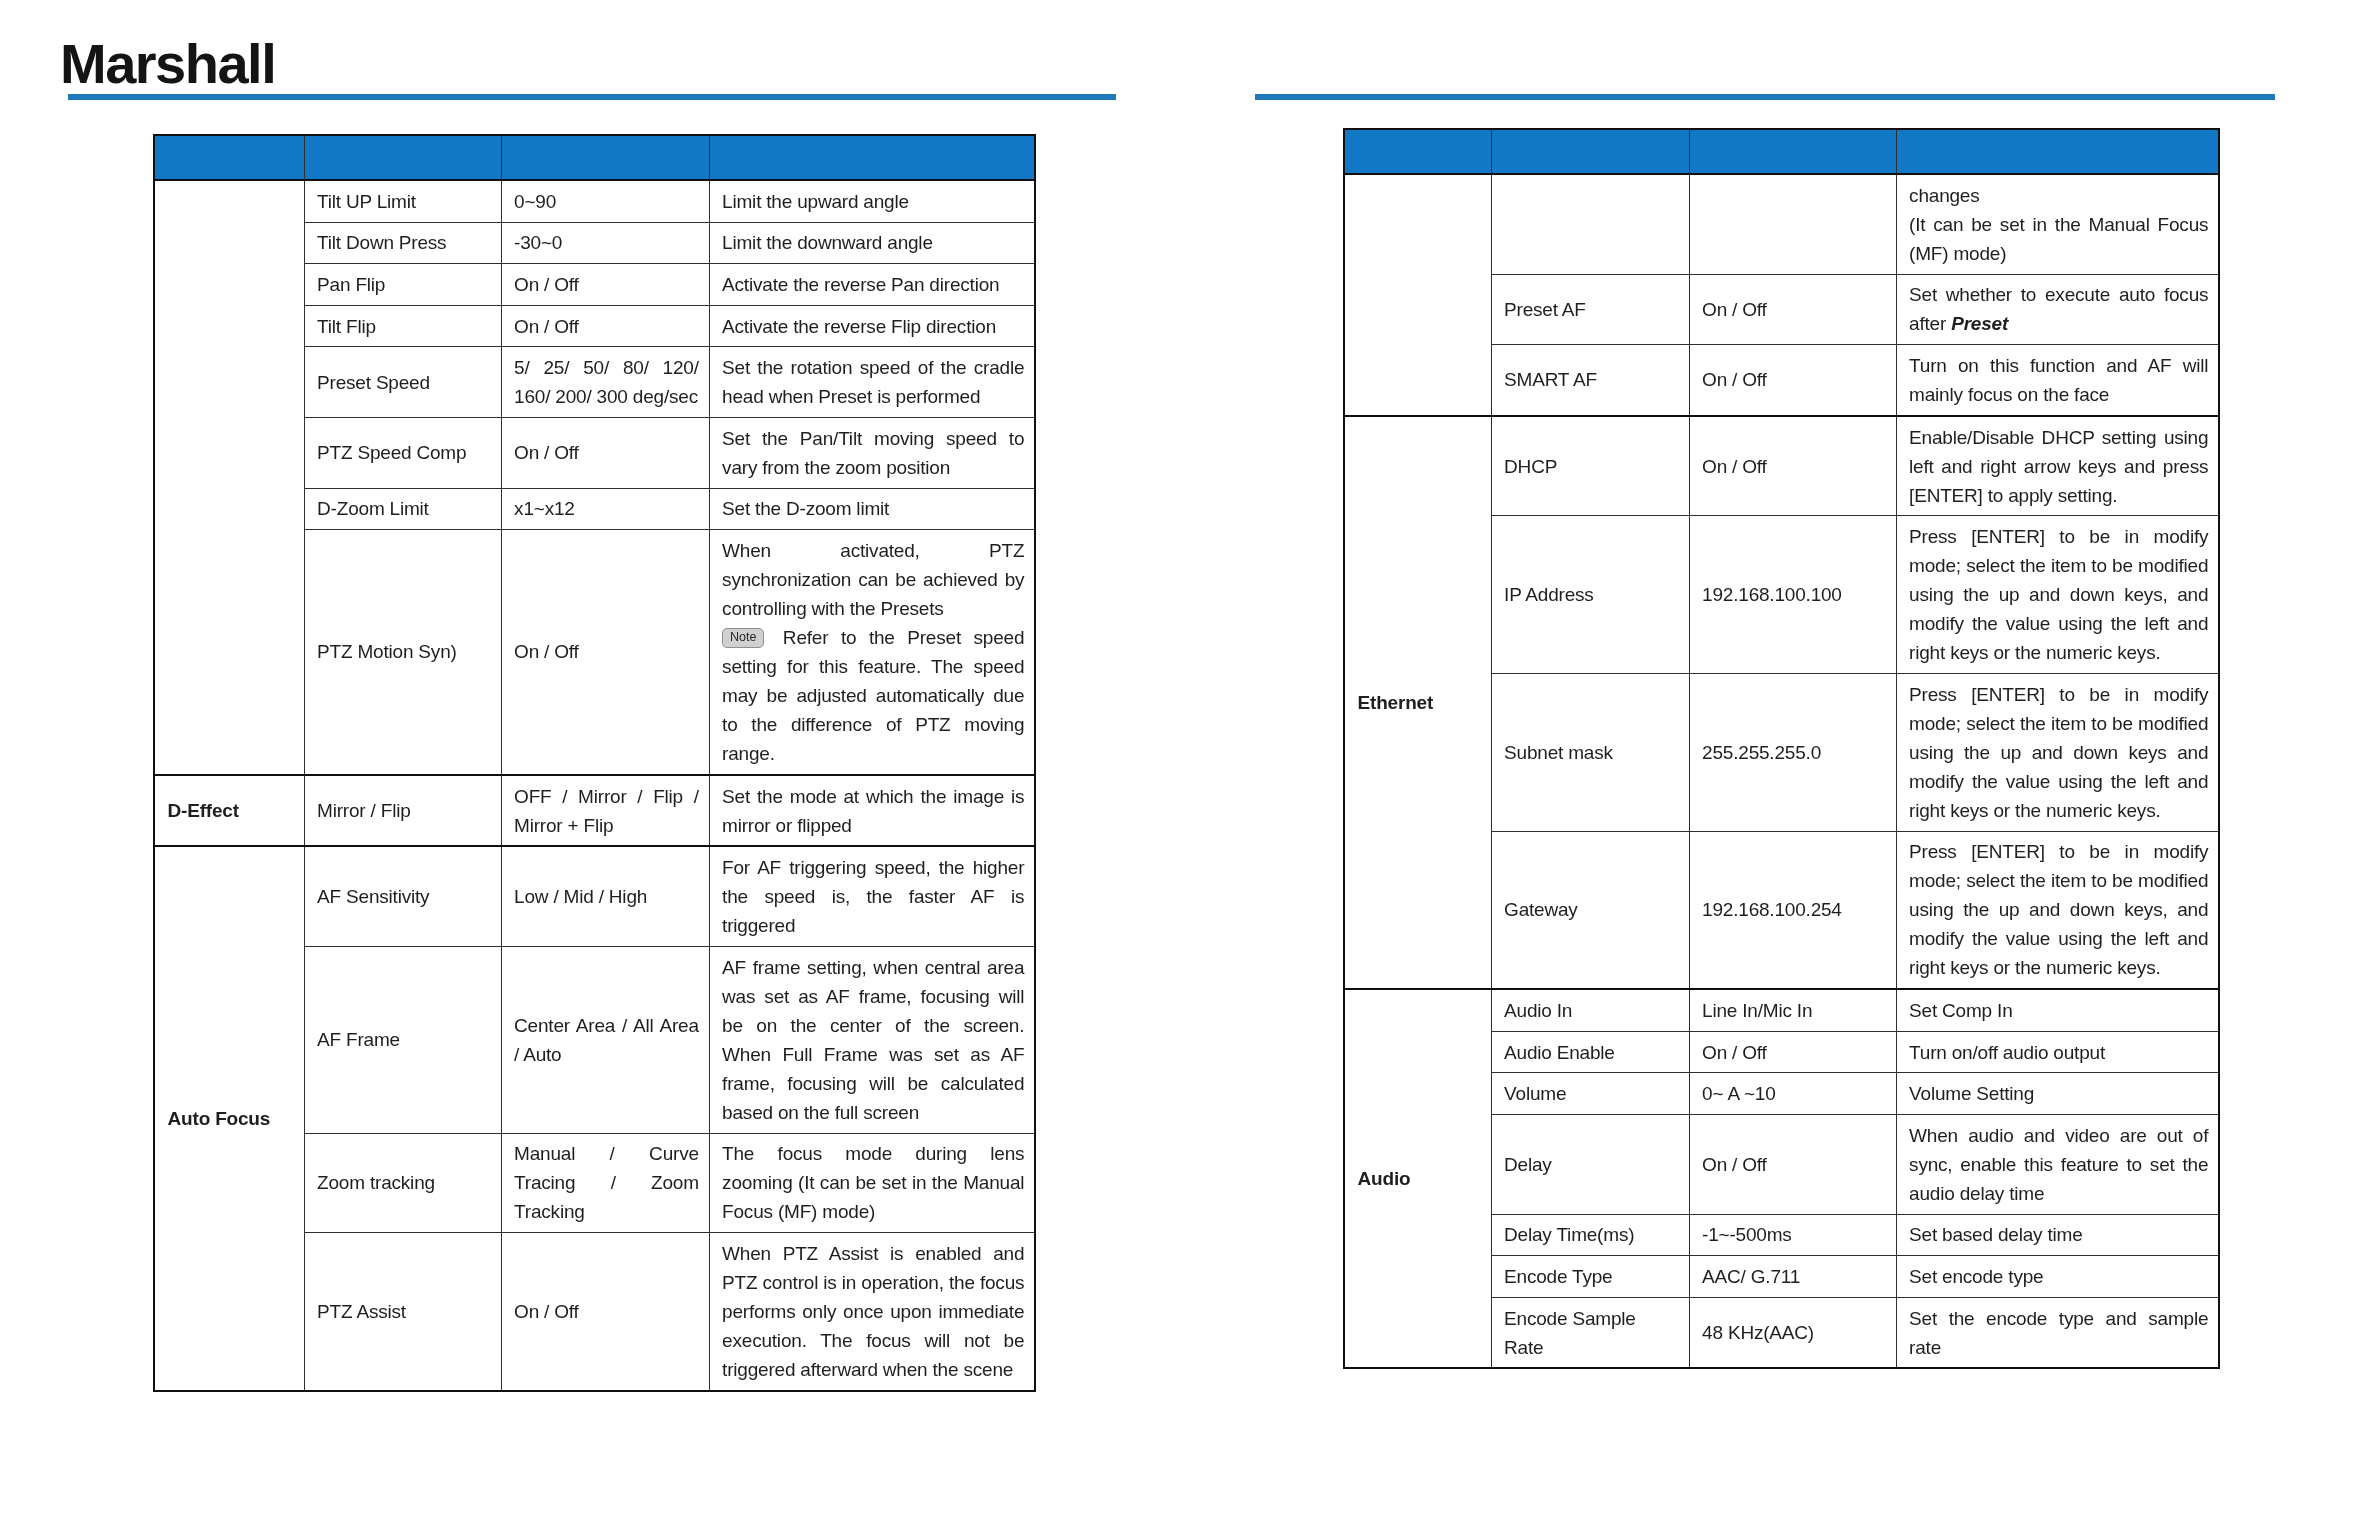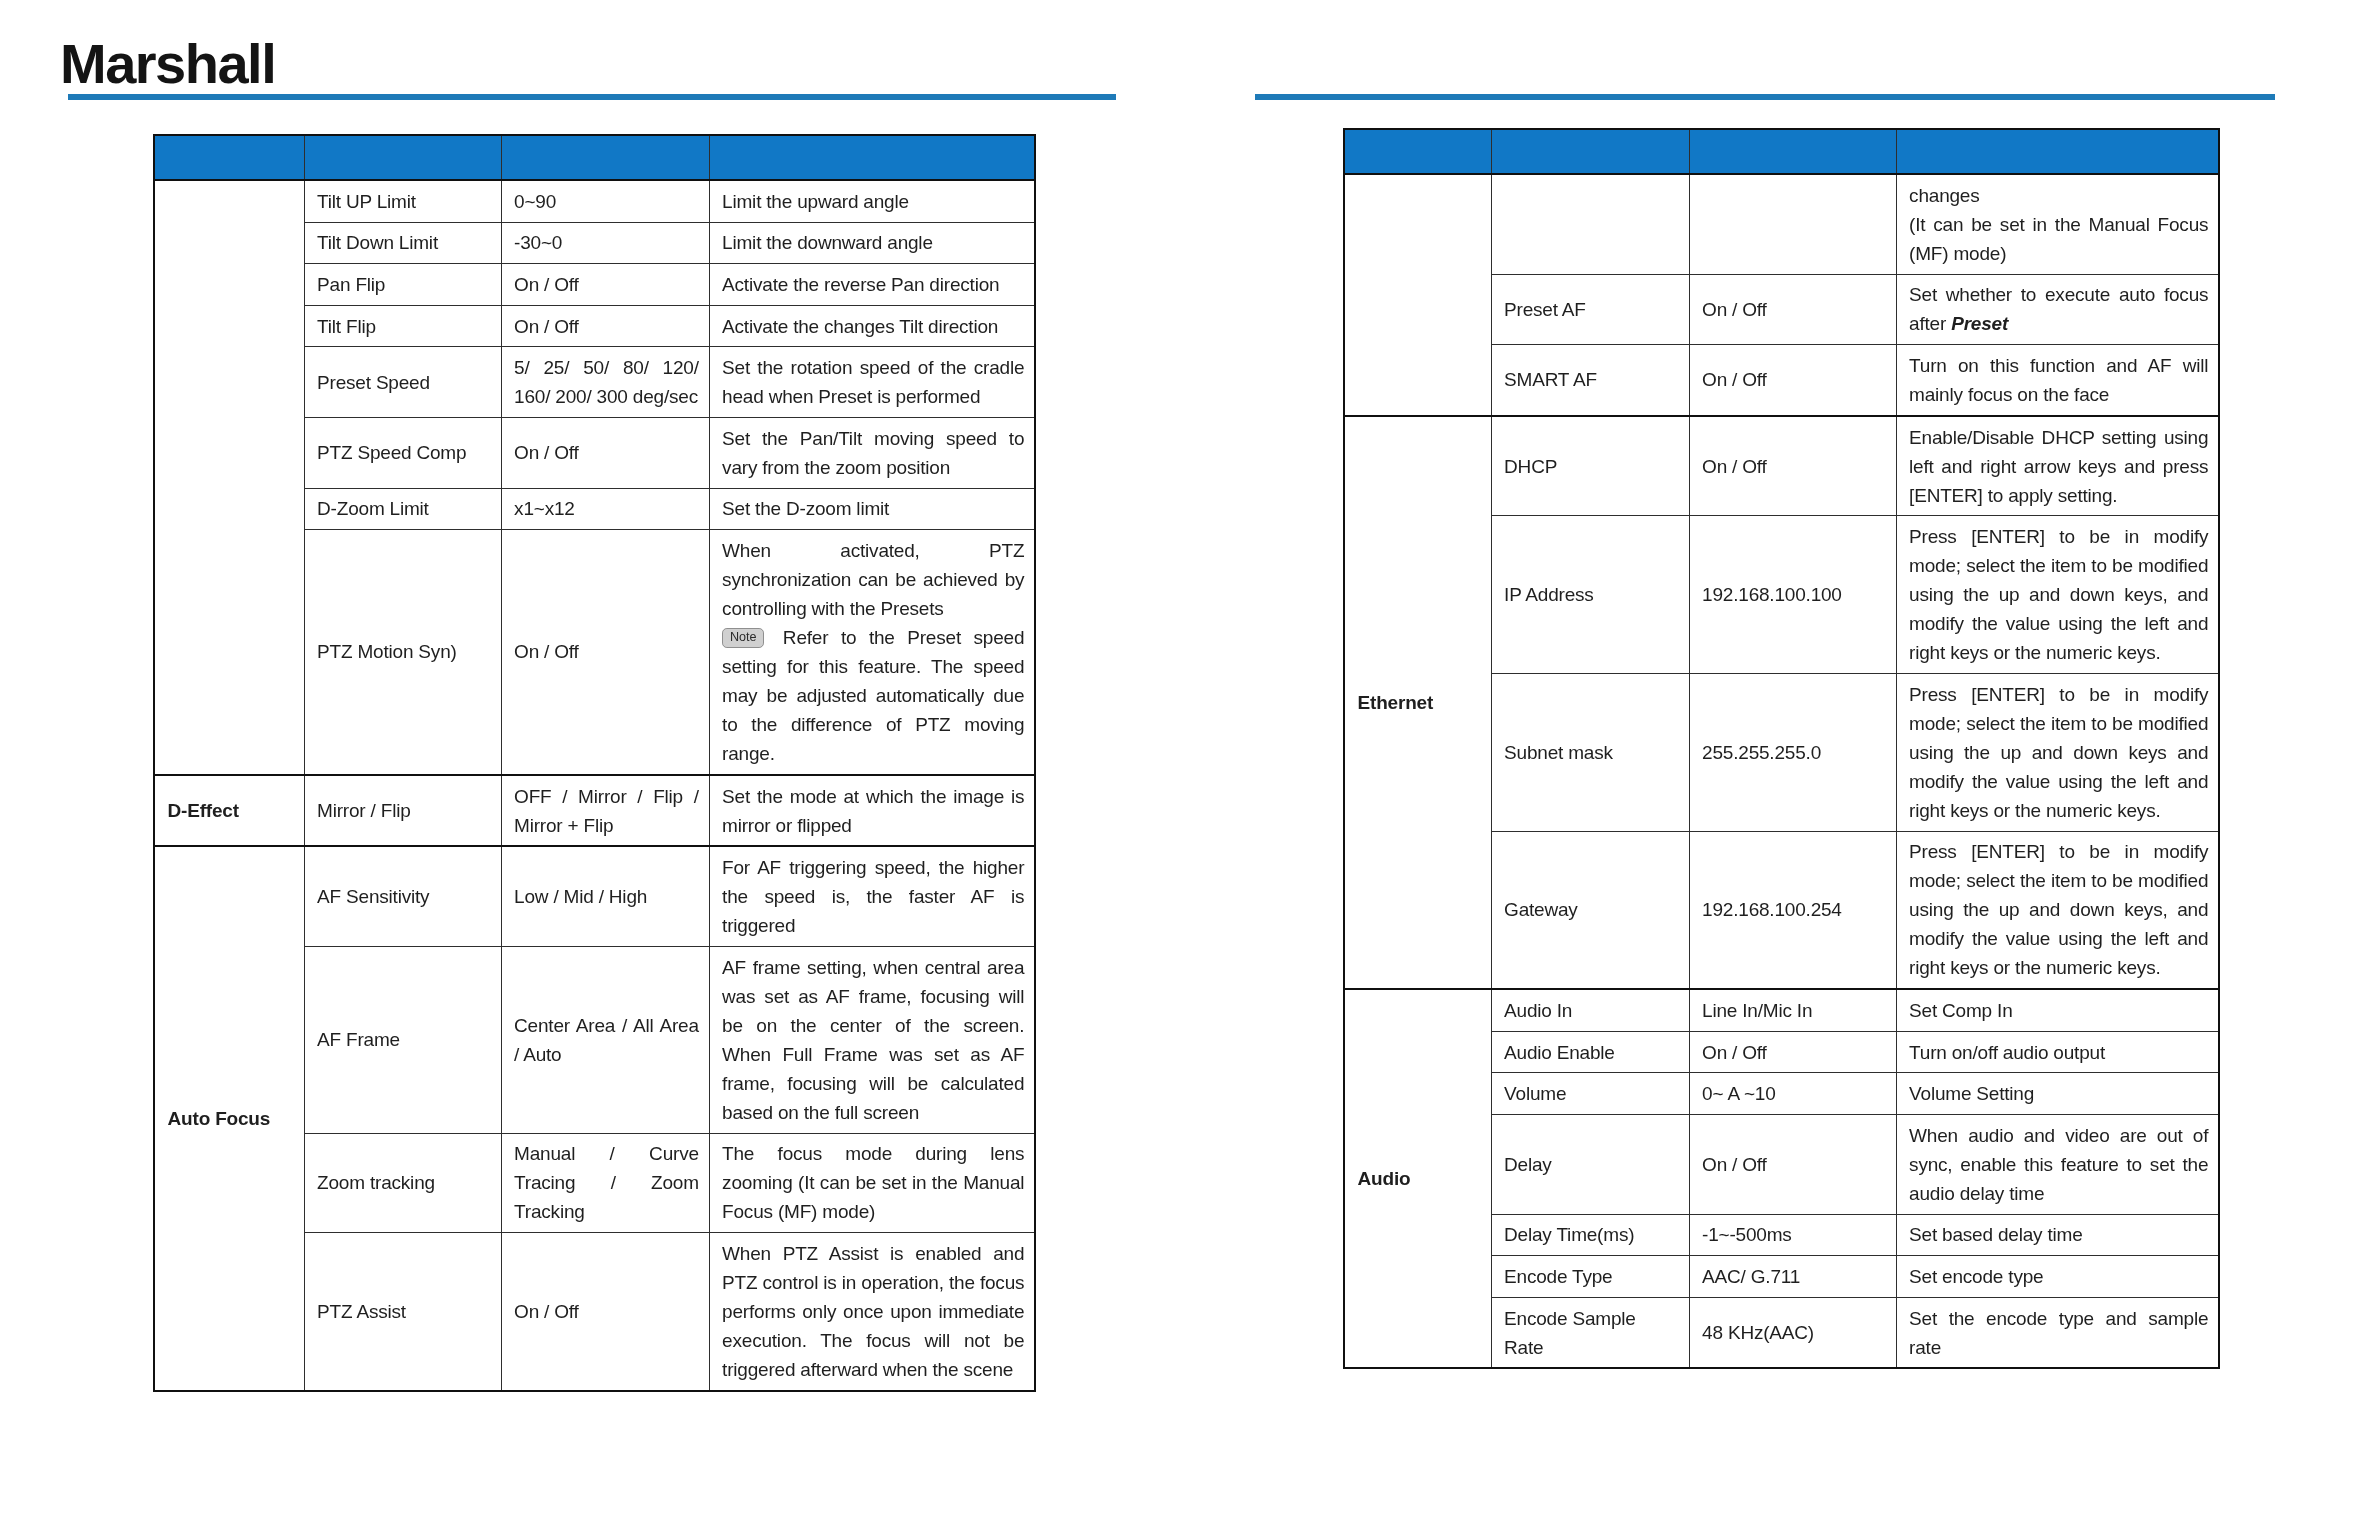--- a/index.html
+++ b/index.html
@@ -68,33 +68,33 @@
           <td class="hdr"></td>
           <td class="hdr"></td>
         </tr>
         <tr class="section-start">
           <td class="cat" rowspan="8"></td>
           <td class="name">Tilt UP Limit</td>
           <td class="value">0~90</td>
           <td class="desc"><span>Limit the upward angle</span></td>
         </tr>
         <tr>
-          <td class="name">Tilt Down Limit</td>
+          <td class="name">Tilt Down Press</td>
           <td class="value">-30~0</td>
           <td class="desc"><span>Limit the downward angle</span></td>
         </tr>
         <tr>
           <td class="name">Pan Flip</td>
           <td class="value">On / Off</td>
           <td class="desc"><span>Activate the reverse Pan direction</span></td>
         </tr>
         <tr>
           <td class="name">Tilt Flip</td>
           <td class="value">On / Off</td>
-          <td class="desc"><span>Activate the changes Tilt direction</span></td>
+          <td class="desc"><span>Activate the reverse Flip direction</span></td>
         </tr>
         <tr>
           <td class="name">Preset Speed</td>
           <td class="value">5/ 25/ 50/ 80/ 120/ 160/ 200/ 300 deg/sec</td>
           <td class="desc"><span>Set the rotation speed of the cradle head when Preset is performed</span></td>
         </tr>
         <tr>
           <td class="name">PTZ Speed Comp</td>
           <td class="value">On / Off</td>
           <td class="desc"><span>Set the Pan/Tilt moving speed to vary from the zoom position</span></td>

